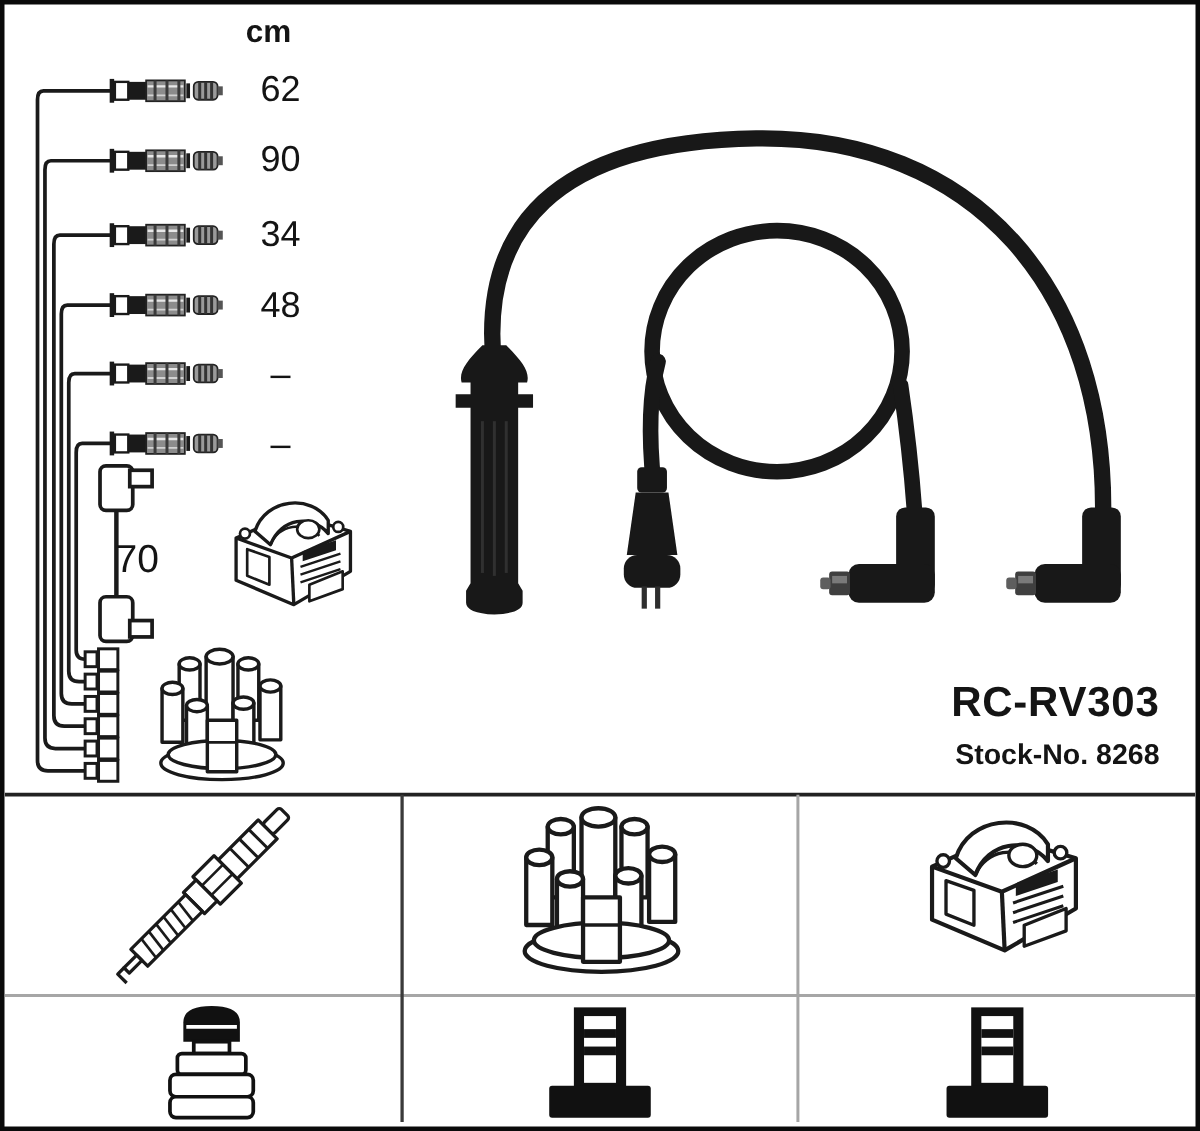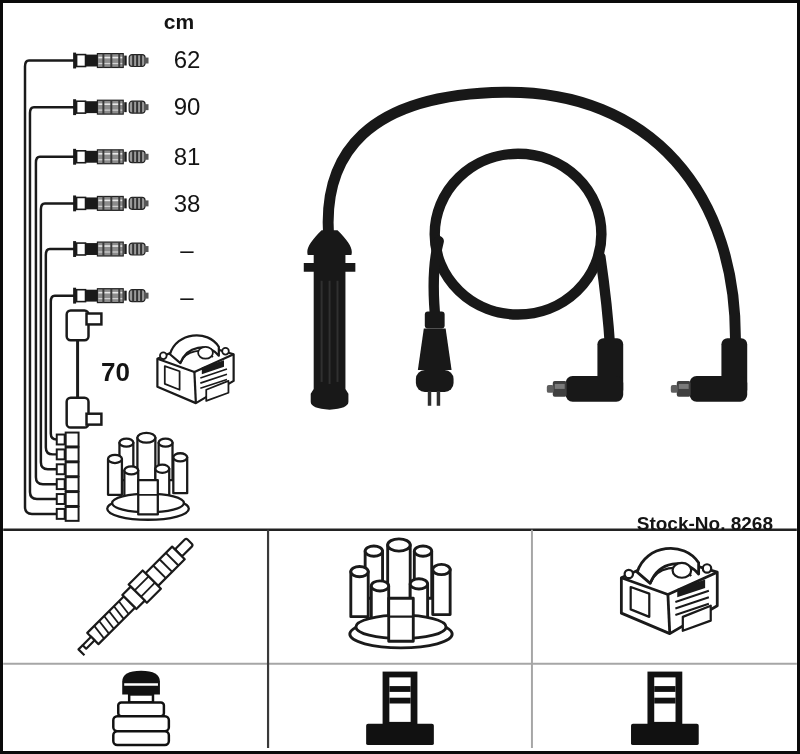--- a/index.html
+++ b/index.html
@@ -12,23 +12,23 @@
     overflow:hidden;
     font-family:"Liberation Sans", sans-serif;
     color:#141414;
   }
   .art{position:absolute;left:0;top:0;width:100%;height:100%;}
   .lbl{position:absolute;line-height:1.05;white-space:nowrap;}
   .unit{left:158px;top:8px;width:36px;text-align:center;font-size:21px;font-weight:bold;}
   .len{left:162px;width:44px;font-size:24px;font-weight:400;text-align:center;}
   .len0{top:44px;} .len1{top:91px;} .len2{top:141px;}
   .len3{top:188px;} .len4{top:234px;} .len5{top:281px;}
-  .coillen{left:98px;top:356px;font-size:26px;font-weight:700;}
+  .coillen{left:74px;top:356px;font-size:26px;font-weight:400;}
   .code{position:absolute;right:24px;top:449px;font-size:28px;font-weight:bold;letter-spacing:.5px;}
-  .stock{position:absolute;right:24px;top:510px;font-size:19px;font-weight:bold;}
+  .stock{position:absolute;right:24px;top:490px;font-size:19px;font-weight:bold;}
 </style>
 </head>
 <body>
 
 <div class="stage">
 
   <svg class="art" viewBox="0 0 800 754">
     <defs>
 
       <g id="rowconn">
@@ -218,20 +218,21 @@
       <rect x="111" y="734" width="56" height="14" rx="4" fill="#ffffff" stroke="#111111" stroke-width="2.5"></rect>
     </g>
 
     <use href="#tterm" x="365" y="672" width="70" height="78"></use>
     <use href="#tterm" x="632" y="672" width="70" height="78"></use>
   </svg>
 
   <div class="lbl unit">cm</div>
   <div class="lbl len len0">62</div>
   <div class="lbl len len1">90</div>
-  <div class="lbl len len2">81</div>
-  <div class="lbl len len3">38</div>
+  <div class="lbl len len2">34</div>
+  <div class="lbl len len3">48</div>
   <div class="lbl len len4">–</div>
   <div class="lbl len len5">–</div>
   <div class="lbl coillen">70</div>
 
+  <div class="code">RC-RV303</div>
   <div class="stock">Stock-No. 8268</div>
 </div>
 
 </body></html>

